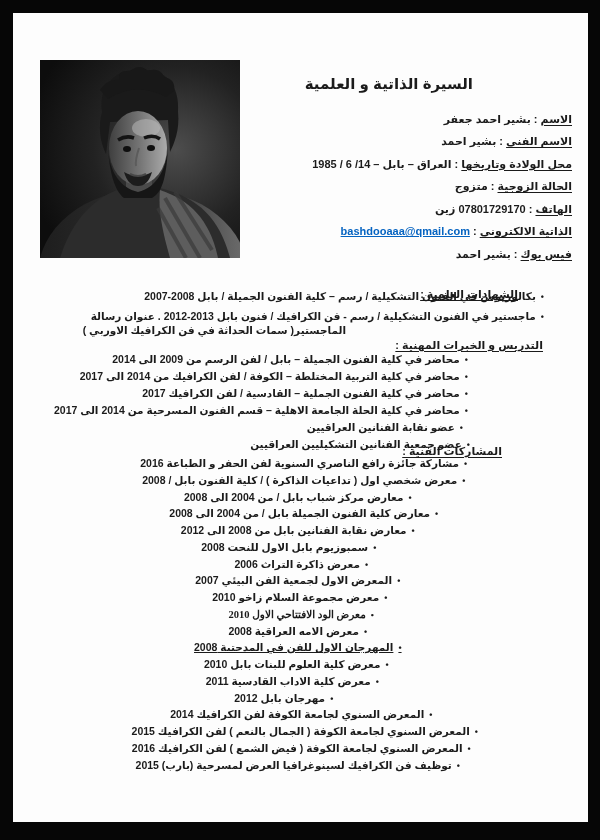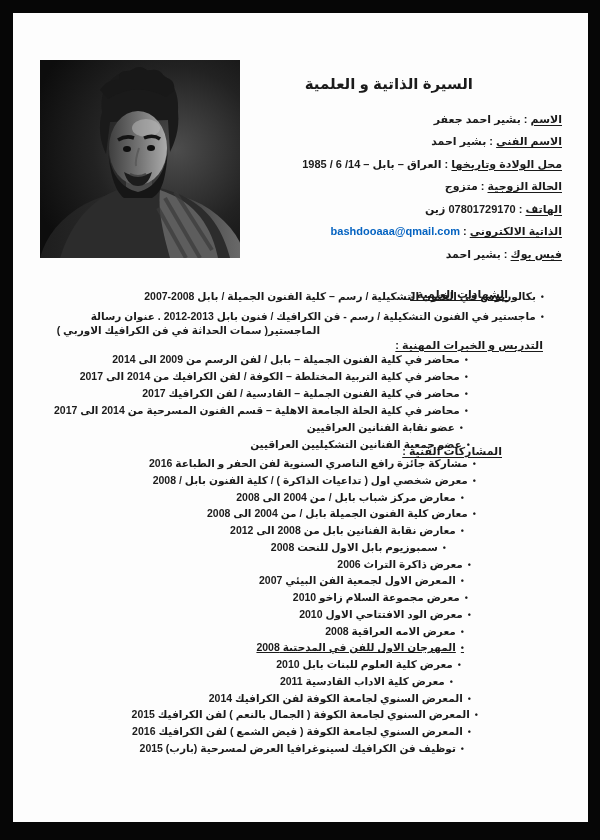--- a/index.html
+++ b/index.html
@@ -3,36 +3,36 @@
 <meta charset="utf-8">
 <style>
   html,body{margin:0;padding:0;width:600px;height:840px;overflow:hidden;}
   body{background:#060606;position:relative;
        font-family:"Liberation Sans","DejaVu Sans",sans-serif;
        font-weight:700;color:#1b1b1b;}
   .page{position:absolute;left:13px;top:13px;width:575px;height:809px;background:#fdfdfd;}
   .photo{position:absolute;left:27px;top:47px;width:200px;height:198px;}
   .photo svg{display:block;width:100%;height:100%;}
   .title{position:absolute;top:62px;right:115px;font-size:15px;direction:rtl;white-space:nowrap;}
-  .personal{position:absolute;top:95px;right:26px;direction:rtl;text-align:right;font-size:11px;}
+  .personal{position:absolute;top:95px;right:16px;direction:rtl;text-align:right;font-size:11px;}
   .personal .row{line-height:22.45px;white-space:nowrap;}
   .u{text-decoration:underline;text-underline-offset:2px;}
   .sep{white-space:pre;}
-  .link{color:#0563c1;}
+  .link{color:#0563c1;text-decoration:underline;}
   .sec-head{font-size:11px;direction:rtl;white-space:nowrap;}
   .cred{position:absolute;right:44px;direction:rtl;text-align:right;font-size:10.5px;white-space:nowrap;}
   #c0{top:277px}
   #c1{top:297px}
-  #c2{top:311px;right:268px}
+  #c2{top:311px;right:242px}
   .teach-head{position:absolute;top:326px;right:45px;}
   .teach{position:absolute;top:338px;right:24px;direction:rtl;text-align:right;font-size:10.5px;}
   .teach .bl{line-height:16.1px;padding-right:96px;white-space:nowrap;}
   .ex-head{position:absolute;top:432px;right:86px;}
   .ex{position:absolute;top:443px;right:16px;direction:rtl;text-align:right;font-size:10.5px;}
-  .ex .bl{line-height:15.75px;padding-right:96px;white-space:nowrap;}
+  .ex .bl{line-height:15.75px;padding-right:96px;white-space:nowrap;text-align:center;}
   .b{margin-left:5px;font-size:9px;}
 </style>
 </head>
 <body>
 
 <div class="page">
 
   <div class="photo">
     <svg viewBox="0 0 200 198" xmlns="http://www.w3.org/2000/svg">
       <defs>
@@ -104,24 +104,25 @@
   <div class="ex">
     <div class="bl"><span class="b">•</span><span>مشاركة جائزة رافع الناصري السنوية لفن الحفر و الطباعة 2016</span></div>
     <div class="bl"><span class="b">•</span><span>معرض شخصي اول ( تداعيات الذاكرة ) / كلية الفنون بابل / 2008</span></div>
     <div class="bl" style="padding-right:108px;"><span class="b">•</span><span>معارض مركز شباب بابل / من 2004 الى 2008</span></div>
     <div class="bl"><span class="b">•</span><span>معارض كلية الفنون الجميلة بابل / من 2004 الى 2008</span></div>
     <div class="bl" style="padding-right:108px;"><span class="b">•</span><span>معارض نقابة الفنانين بابل من 2008 الى 2012</span></div>
     <div class="bl" style="padding-right:126px;"><span class="b">•</span><span>سمبوزيوم بابل الاول للنحت 2008</span></div>
     <div class="bl" style="padding-right:101px;"><span class="b">•</span><span>معرض ذاكرة التراث 2006</span></div>
     <div class="bl" style="padding-right:108px;"><span class="b">•</span><span>المعرض الاول لجمعية الفن البيئي 2007</span></div>
     <div class="bl" style="padding-right:104px;"><span class="b">•</span><span>معرض مجموعة السلام زاخو 2010</span></div>
-    <div class="bl" style="padding-right:101px;"><span class="b">•</span><span>معرض الود الافتتاحي الاول 2010</span></div>
+    <div class="bl" style="padding-right:101px;font-family:Liberation Serif, serif;"><span class="b">•</span><span>معرض الود الافتتاحي الاول 2010</span></div>
     <div class="bl" style="padding-right:108px;"><span class="b">•</span><span>معرض الامه العراقية 2008</span></div>
     <div class="bl" style="padding-right:108px;text-decoration:underline;"><span class="b">•</span><span>المهرجان الاول للفن في المدحتية 2008</span></div>
     <div class="bl" style="padding-right:111px;"><span class="b">•</span><span>معرض كلية العلوم للبنات بابل 2010</span></div>
     <div class="bl" style="padding-right:119px;"><span class="b">•</span><span>معرض كلية الاداب القادسية 2011</span></div>
+    <div class="bl" style="padding-right:136px;"><span class="b">•</span><span>مهرجان بابل 2012</span></div>
     <div class="bl" style="padding-right:101px;"><span class="b">•</span><span>المعرض السنوي لجامعة الكوفة لفن الكرافيك 2014</span></div>
     <div class="bl" style="padding-right:94px;"><span class="b">•</span><span>المعرض السنوي لجامعة الكوفة ( الجمال بالنعم ) لفن الكرافيك 2015</span></div>
     <div class="bl" style="padding-right:101px;"><span class="b">•</span><span>المعرض السنوي لجامعة الكوفة ( فيض الشمع ) لفن الكرافيك 2016</span></div>
     <div class="bl" style="padding-right:108px;"><span class="b">•</span><span>توظيف فن الكرافيك لسينوغرافيا العرض لمسرحية (بارب) 2015</span></div>
   </div>
 
 </div>
 
 </body></html>

